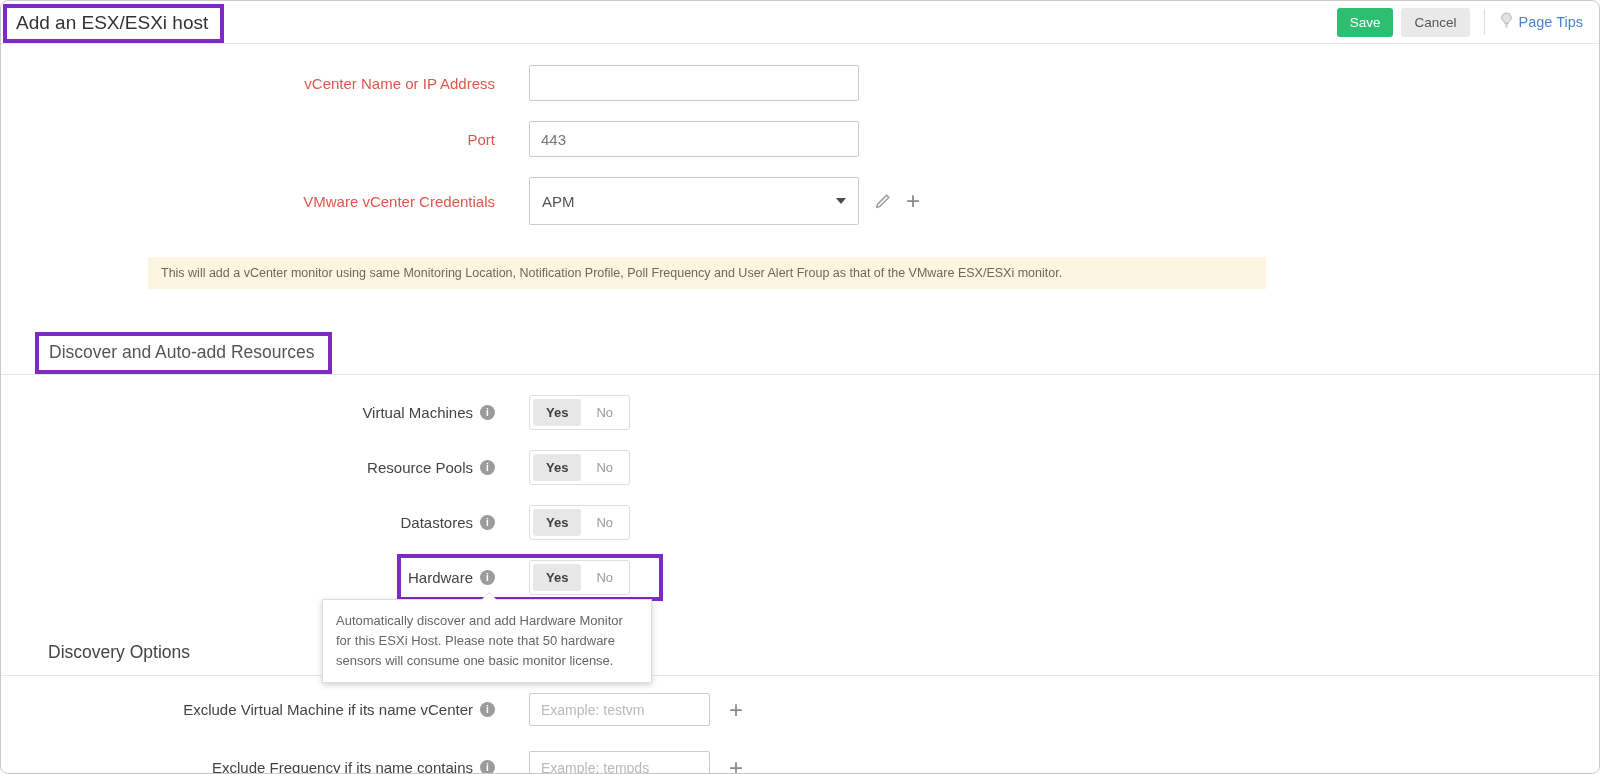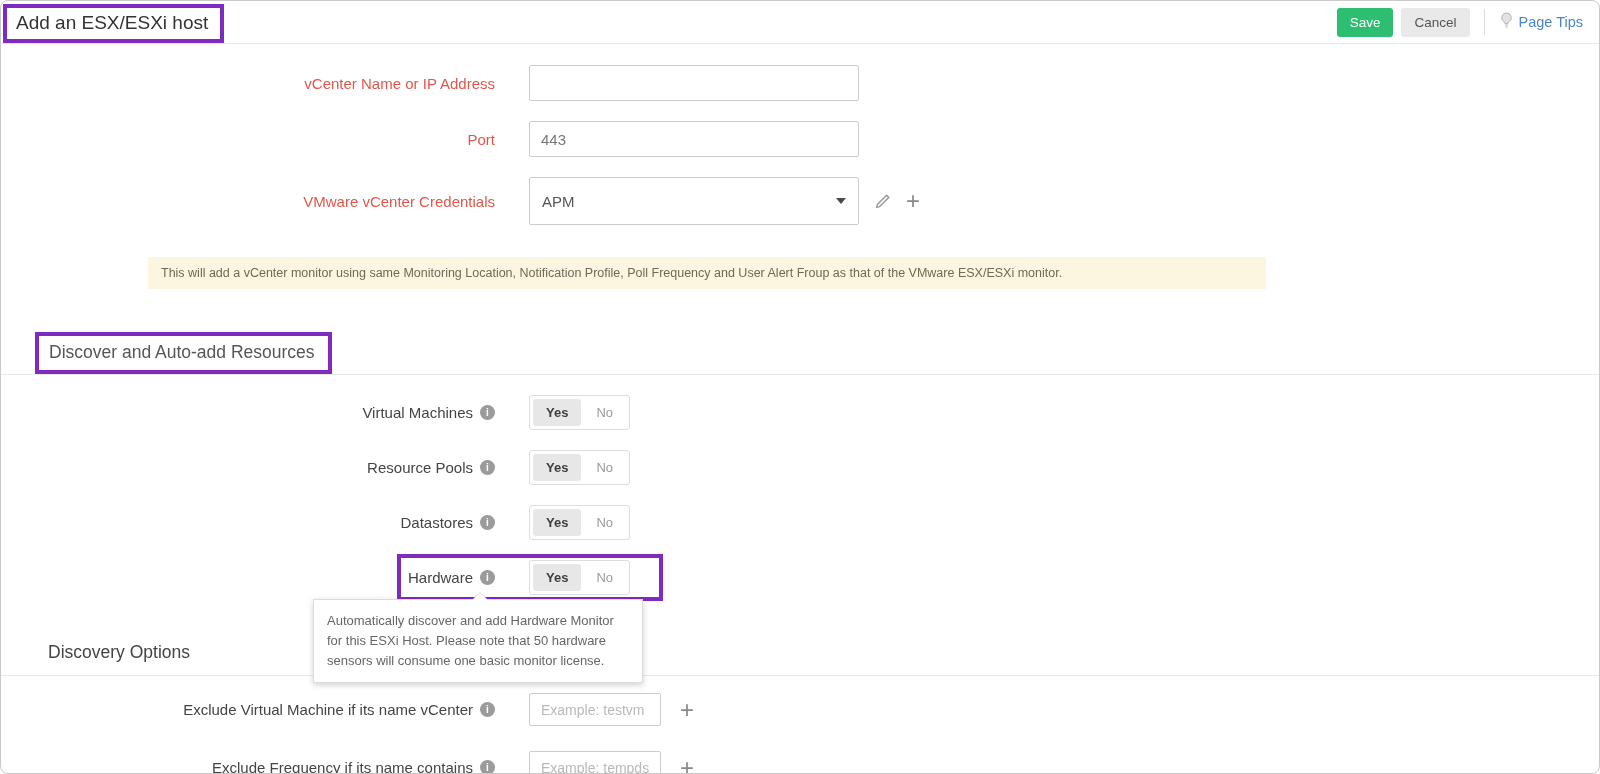--- a/index.html
+++ b/index.html
@@ -94,42 +94,42 @@
     font-size:10px; font-weight:700; flex:0 0 auto; cursor:pointer;
   }
   .info-icon::before { content:"i"; }
 
   
   .hw-highlight {
     position:absolute; left:396px; top:-6px; width:266px; height:47px;
     border:4px solid #7F2BBF; pointer-events:none; z-index:3;
   }
   .tooltip {
-    position:absolute; left:312px; top:39px; width:330px; background:#fff;
+    position:absolute; left:321px; top:39px; width:330px; background:#fff;
     border:1px solid #ddd; box-shadow:0 2px 6px rgba(0,0,0,0.18);
     padding:11px 13px; font-size:13px; color:#666; line-height:1.55; z-index:5;
   }
   .tooltip::before {
     content:""; position:absolute; top:-8px; left:158px; width:0; height:0;
     border-left:8px solid transparent; border-right:8px solid transparent;
     border-bottom:8px solid #ddd;
   }
   .tooltip::after {
     content:""; position:absolute; top:-7px; left:159px; width:0; height:0;
     border-left:7px solid transparent; border-right:7px solid transparent;
     border-bottom:7px solid #fff;
   }
 
   
   .options-title { font-size:17.5px; font-weight:400; color:#444;
                    margin:47px 0 0 47px; }
   .rule-options { margin-top:12px; }
   .exclude-row { margin-top:17px; height:33px; }
   .exclude-row + .exclude-row { margin-top:25px; }
-  .exclude-input { width:132px; height:33px; font-size:14px; }
+  .exclude-input { width:181px; height:33px; font-size:14px; }
   .exclude-plus { margin-left:19px; }
 </style>
 </head>
 <body>
 
 <div class="page">
 
   
   <div class="header">
     <div class="title-box">

